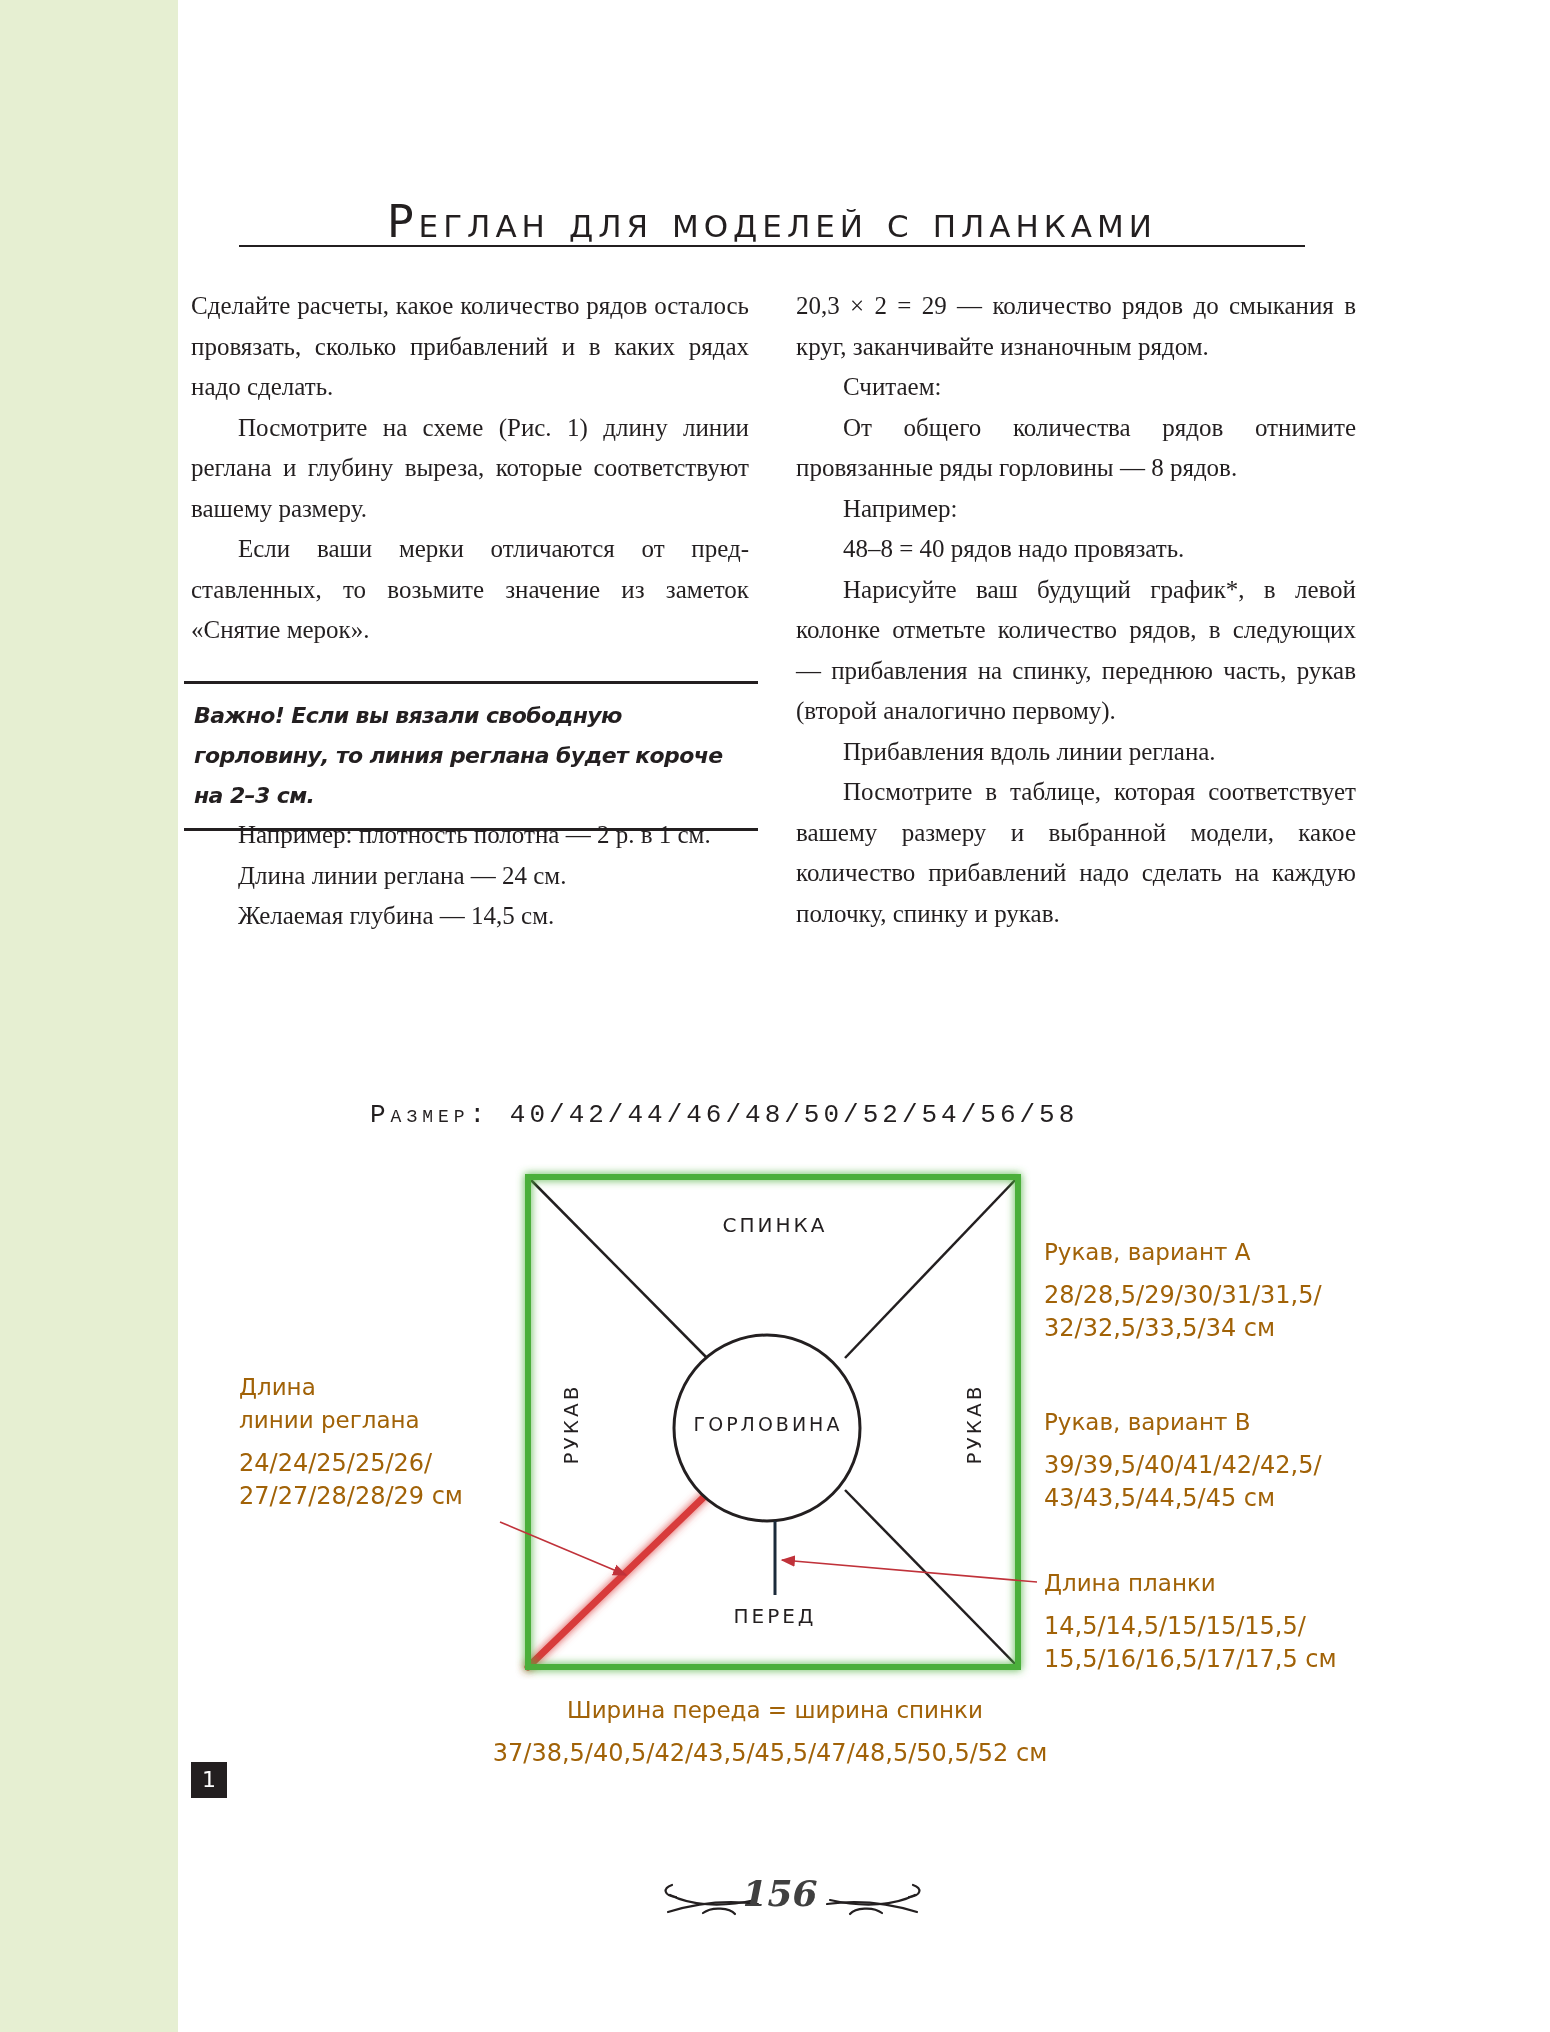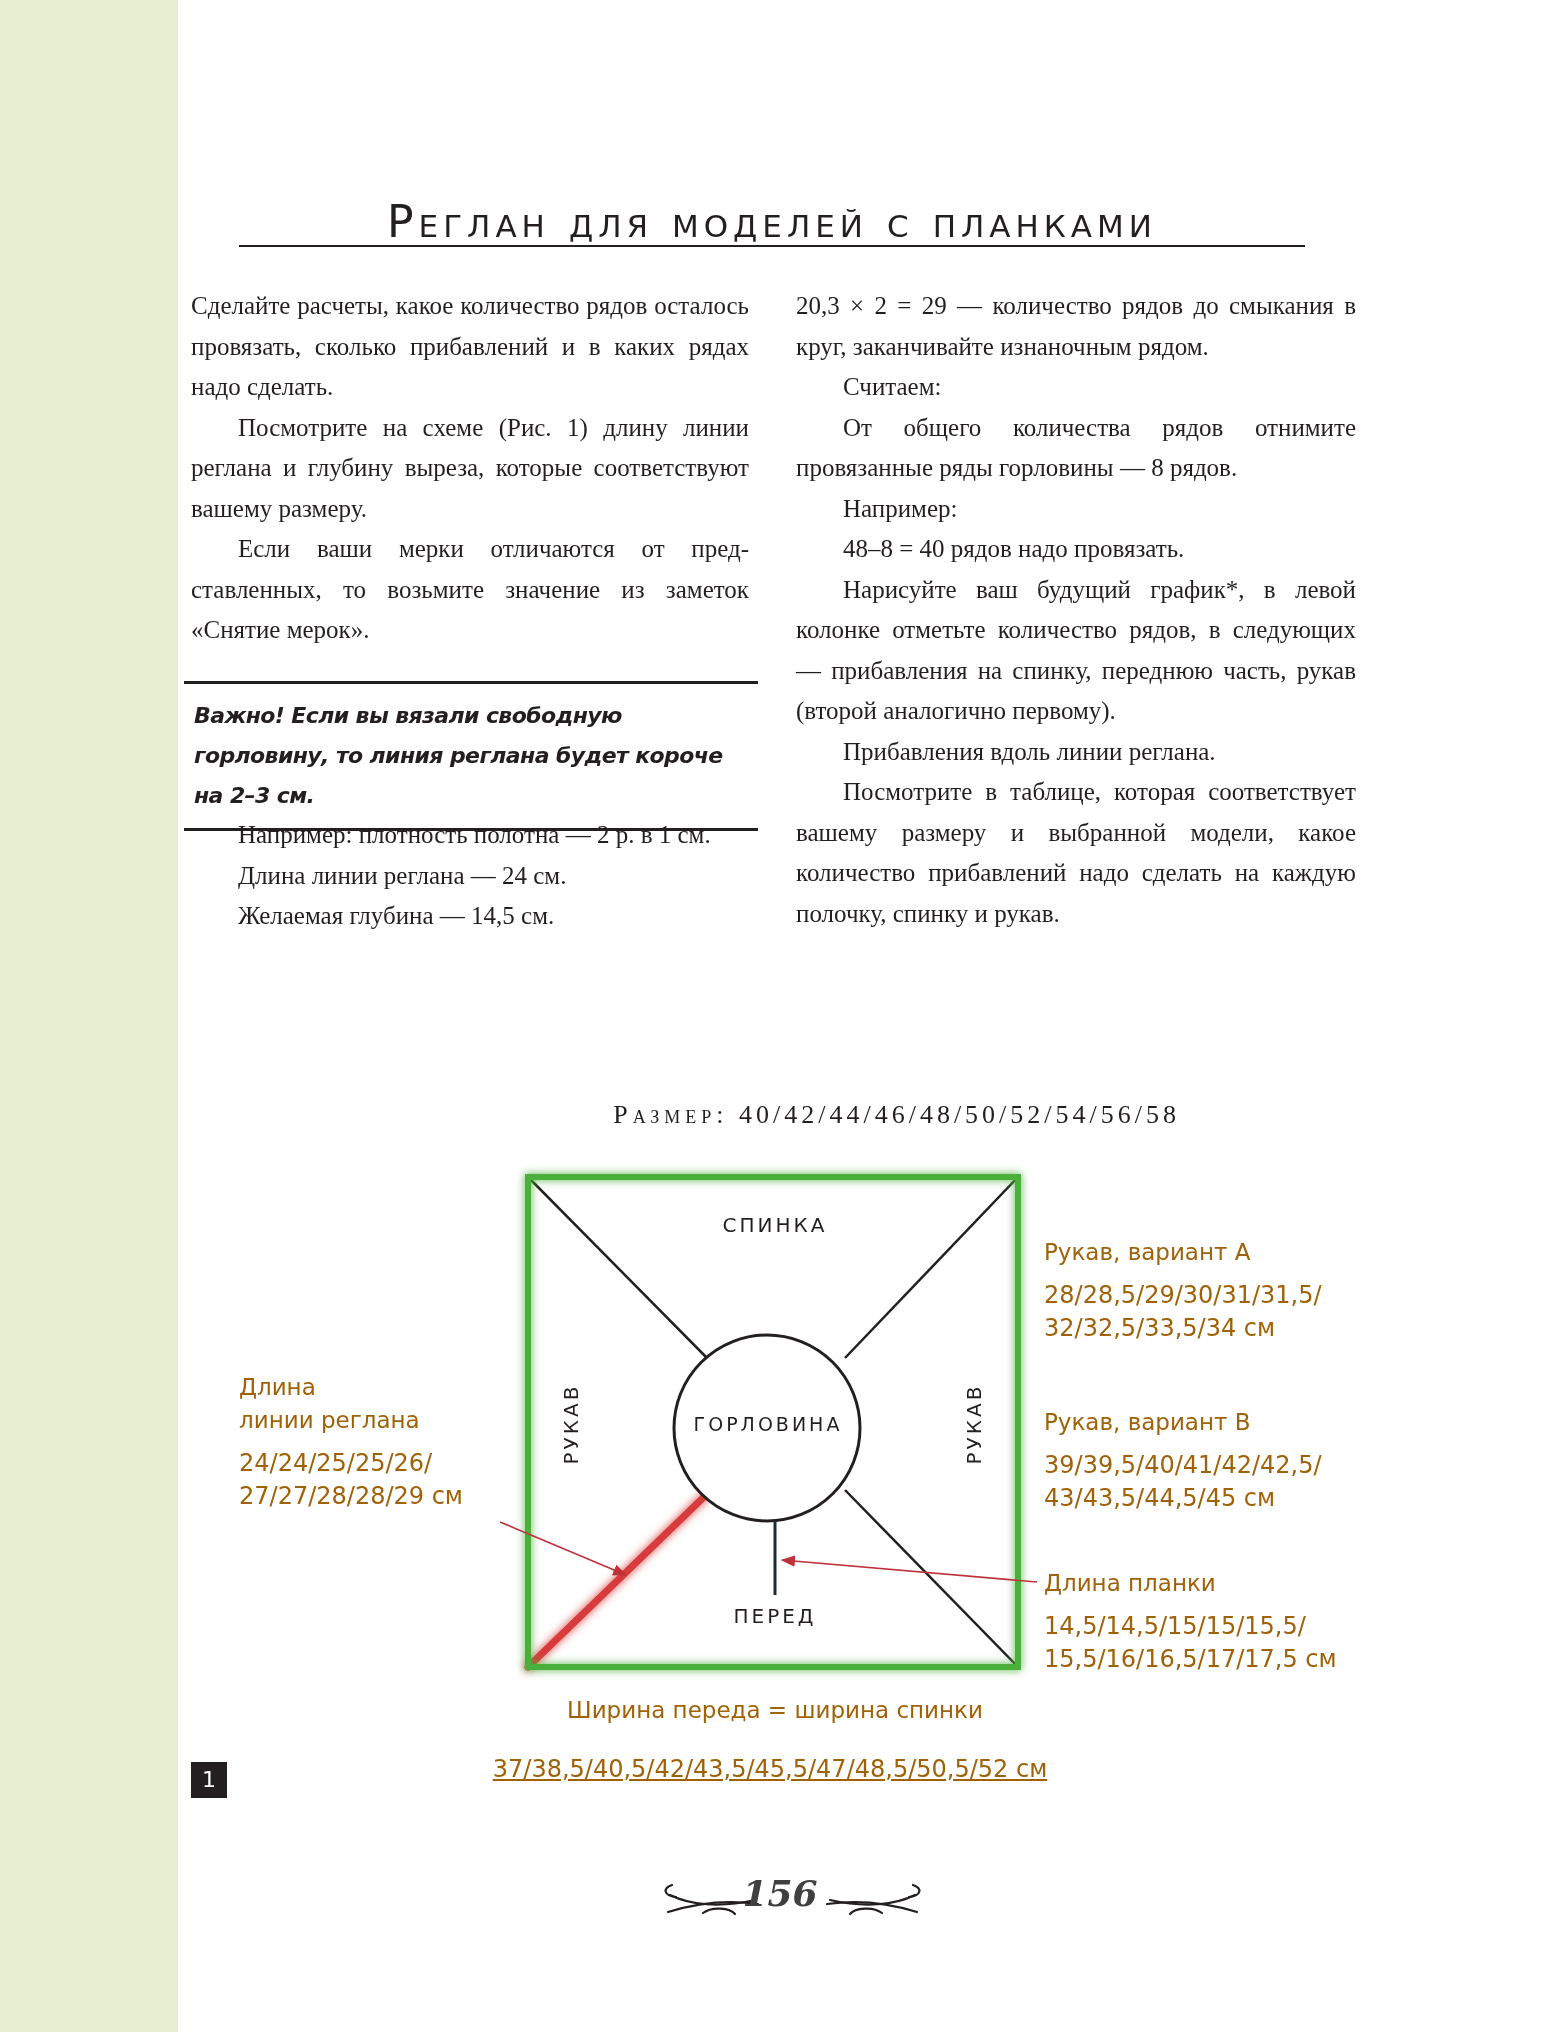--- a/index.html
+++ b/index.html
@@ -14,22 +14,22 @@
   .col p { margin:0; text-align:justify; text-align-last:left; }
   .col p.ind { text-indent:47px; }
   .col p.noind { text-indent:0; }
   .left { left:191px; top:286px; width:558px; }
   .left2 { left:191px; top:815px; width:558px; }
   .right { left:796px; top:286px; width:560px; }
   .note { position:absolute; left:184px; top:681px; width:574px; }
   .note .rule { height:3px; background:#231f20; }
   .note .txt { padding:12px 6px 12px 10px; font-family:"DejaVu Sans","Liberation Sans",sans-serif;
                font-style:italic; font-weight:bold; font-size:22px; line-height:40px; letter-spacing:-0.6px; }
-  .size-line { position:absolute; left:370px; top:1100px; width:810px; text-align:right;
-               font-family:Liberation Serif, serif; font-size:26px; letter-spacing:4px; }
+  .size-line { position:absolute; left:370px; top:1100px; width:810px; text-align:left;
+               font-family:Liberation Mono, monospace; font-size:26px; letter-spacing:4px; }
   .size-line .lbl { font-variant:small-caps; letter-spacing:5px; }
   .diagram { position:absolute; left:0; top:0; width:1550px; height:2032px; pointer-events:none; }
   .dlabel { position:absolute; font-family:"DejaVu Sans","Liberation Sans",sans-serif; font-size:23px; color:#a16207; line-height:33px; }
   .dlabel .val { margin-top:10px; font-size:24px; }
   .sans-caps { position:absolute; font-family:"DejaVu Sans","Liberation Sans",sans-serif; font-size:20px; letter-spacing:3px; color:#231f20; }
   .vert { transform:rotate(-90deg); transform-origin:center center; }
   .fig-num { position:absolute; left:191px; top:1762px; width:36px; height:36px; background:#231f20; color:#fff;
              font-family:"DejaVu Sans","Liberation Sans",sans-serif; font-size:22px; text-align:center; line-height:36px; }
   .page-num { position:absolute; left:640px; top:1870px; width:280px; height:50px; }
   .page-num .n { position:absolute; left:0; width:280px; text-align:center; top:2px;
@@ -153,20 +153,20 @@
 </div>
 
 <div class="dlabel" style="left:1044px; top:1567px;">
   <div>Длина планки</div>
   <div class="val">14,5/14,5/15/15/15,5/</div>
   <div style="font-size:24px;">15,5/16/16,5/17/17,5 см</div>
 </div>
 
 <div class="dlabel" style="left:420px; top:1694px; width:700px; text-align:center;">
   <div style="padding-left:10px;">Ширина переда = ширина спинки</div>
-  <div class="val" style="margin-top:26px; padding-left:0;text-decoration:underline;">37/38,5/40,5/42/43,5/45,5/47/48,5/50,5/52 см</div>
+  <div class="val" style="margin-top:10px; padding-left:0;">37/38,5/40,5/42/43,5/45,5/47/48,5/50,5/52 см</div>
 </div>
 
 <div class="fig-num">1</div>
 
 <div class="page-num">
   <div class="n">156</div>
 </div>
 
 </body></html>

